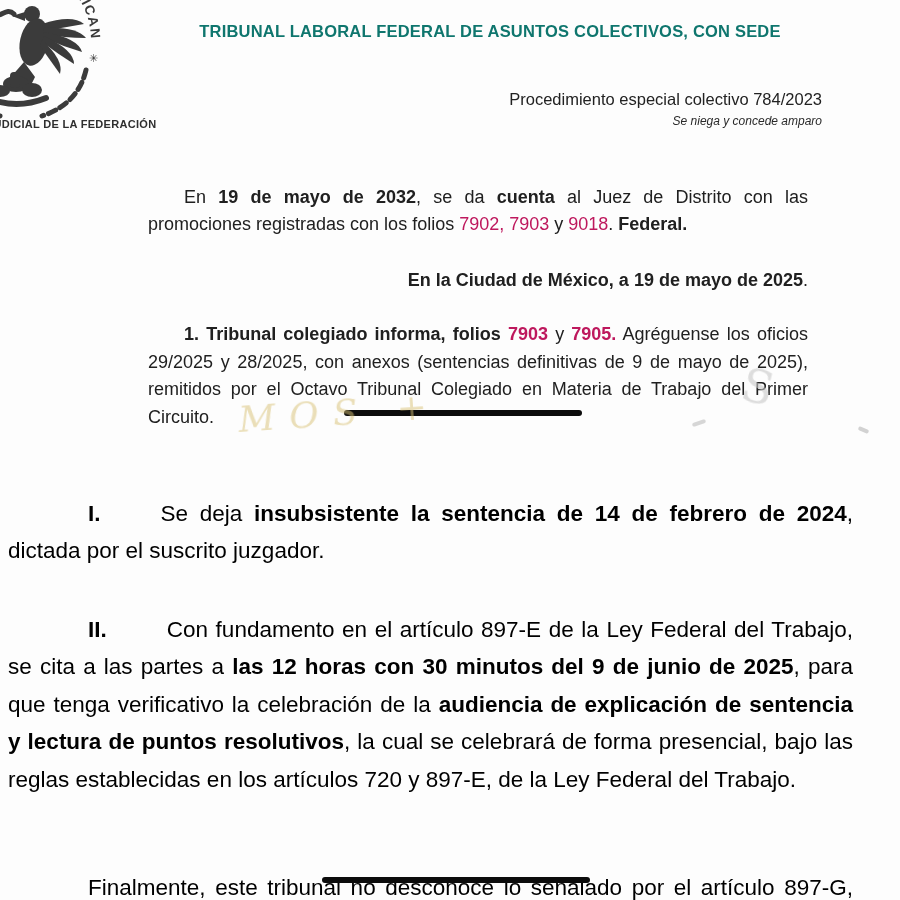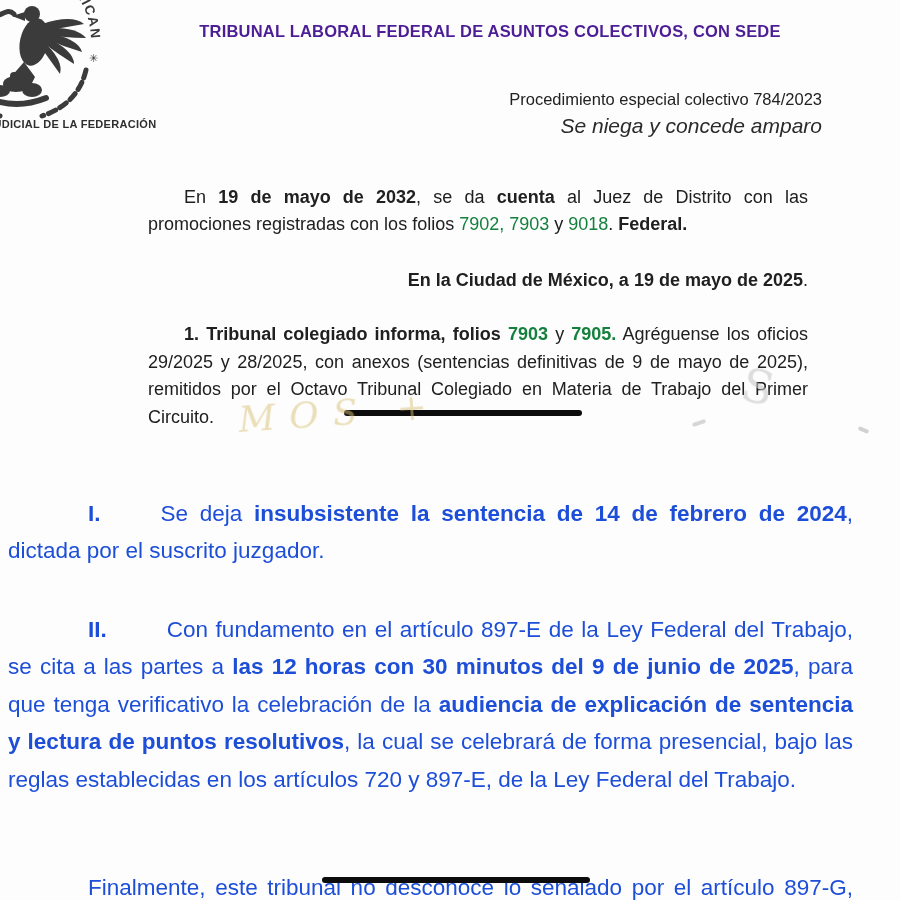--- a/index.html
+++ b/index.html
@@ -3,35 +3,35 @@
 <meta charset="utf-8">
 <style>
   html,body{margin:0;padding:0;overflow:hidden;}
   body{
     width:900px;height:900px;position:relative;
     background:#fdfdfd;color:#1b1b1b;
     font-family:"Liberation Sans",sans-serif;
   }
   .abs{position:absolute;}
   .b{font-weight:bold;}
-  .link{color:#15803d;}
+  .link{color:#be185d;}
 
   
   #seal-wrap{left:0;top:0;width:150px;height:150px;}
   #seal{position:absolute;left:-104px;top:-74px;width:230px;height:230px;}
   #seal-caption{
     position:absolute;left:-57px;top:118px;white-space:nowrap;
     font-size:11px;font-weight:bold;letter-spacing:.3px;color:#2e2e2e;
   }
 
   
   #court-title{left:140px;top:21px;width:700px;text-align:center;
-    font-weight:bold;font-size:16.5px;line-height:21px;letter-spacing:.2px;color:#4c1d95;}
+    font-weight:bold;font-size:16.5px;line-height:21px;letter-spacing:.2px;color:#0f766e;}
   #case-line{top:90px;right:78px;font-weight:normal;font-size:16.5px;color:#222;}
-  #ruling-line{top:114px;right:78px;font-style:italic;font-size:21px;color:#2a2a2a;text-align:right;}
+  #ruling-line{top:114px;right:78px;font-style:italic;font-size:12px;color:#2a2a2a;text-align:right;}
 
   
   .top-p{left:148px;width:660px;font-size:18px;line-height:27px;
     text-align:justify;color:#202020;}
   #p1{top:166px;}
   #p2{top:249px;text-align:right;}
   #p3{top:303px;line-height:27.5px;}
   .findent1{display:inline-block;width:36px;}
 
   
@@ -44,21 +44,21 @@
     letter-spacing:14px;}
   #gray-swirl{left:742px;top:360px;font-family:"DejaVu Serif",serif;
     font-size:46px;color:#c9c9c9;opacity:.6;transform:rotate(14deg);filter:blur(.6px);}
   #gray-mark-1{left:692px;top:421px;width:14px;height:4px;background:#cfcfcf;
     transform:rotate(-18deg);border-radius:2px;opacity:.85;}
   #gray-mark-2{left:858px;top:428px;width:11px;height:4px;background:#d2d2d2;
     transform:rotate(22deg);border-radius:2px;}
 
   
   .sec{left:8px;width:845px;font-size:22.5px;line-height:37.5px;
-    text-align:justify;color:#1d4ed8;}
+    text-align:justify;color:#000000;}
   #sec-one{top:472px;}
   #sec-two{top:588px;}
   #sec-final{top:846px;line-height:37px;}
   .findent2{display:inline-block;width:80px;}
   .tab2{display:inline-block;width:60px;}
   .rnum{font-weight:bold;}
 </style>
 </head>
 <body>
 

